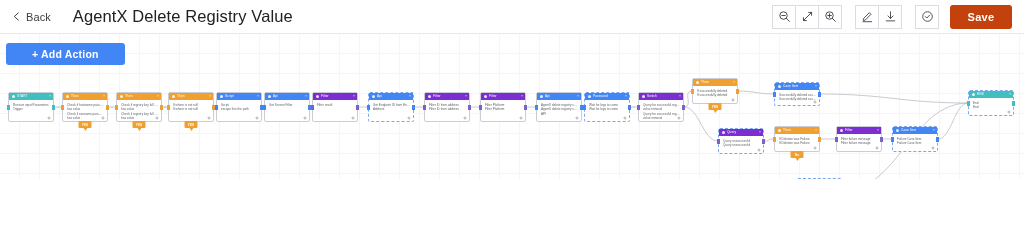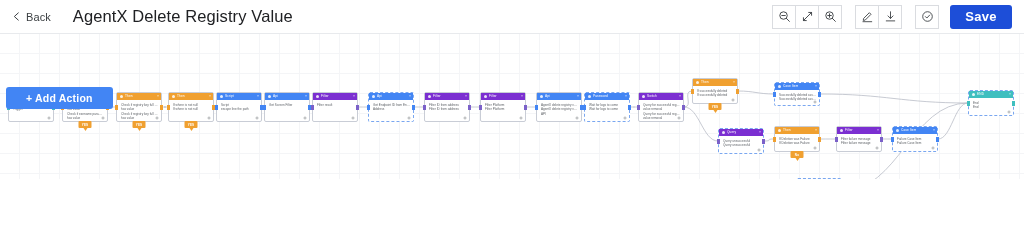--- a/index.html
+++ b/index.html
@@ -48,23 +48,23 @@
     border: 1px solid #dadce0;
     background: #fff;
     display: flex; align-items: center; justify-content: center;
     cursor: pointer;
   }
   .tb-group .tb-btn + .tb-btn { margin-left: -1px; }
   .tb-btn svg { display: block; }
   .save-btn {
     margin-left: 11px;
     height: 24px; min-width: 62px;
-    background: #1d4ed8;
+    background: #c2410c;
     color: #fff;
-    font-size: 13px;
+    font-size: 11px;
     font-weight: bold;
     letter-spacing: .3px;
     border: none; border-radius: 3px;
     display: flex; align-items: center; justify-content: center;
     cursor: pointer;
   }
 
   
   .canvas {
     position: absolute; left: 0; top: 34px;
@@ -74,29 +74,28 @@
       linear-gradient(to right, #f4f5f7 1px, transparent 1px),
       linear-gradient(to bottom, #f4f5f7 1px, transparent 1px);
     background-size: 20px 20px;
     background-position: -1px -1px;
     overflow: hidden;
   }
   .edges { position: absolute; left: 0; top: 0; width: 1024px; height: 145px; }
 
   .add-action {
     position: absolute; left: 6px; top: 9px;
-    height: 22px; padding: 0 20px;
+    height: 22px; padding: 0 26px;
     background: #4285f4; color: #fff;
     font-size: 10.5px; font-weight: bold;
     border-radius: 3px;
     display: flex; align-items: center;
     cursor: pointer;
     z-index: 20;
     letter-spacing: .2px;
-    margin-top: 44px;
   }
 
   
   .node {
     position: absolute;
     background: #ffffff;
     border: 1px solid #c9cdd6;
     border-radius: 2px;
     z-index: 10;
     overflow: visible;

